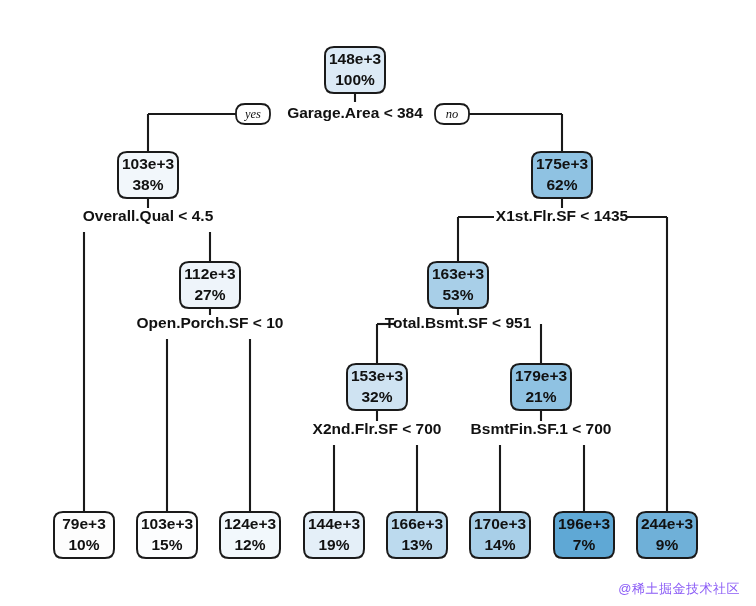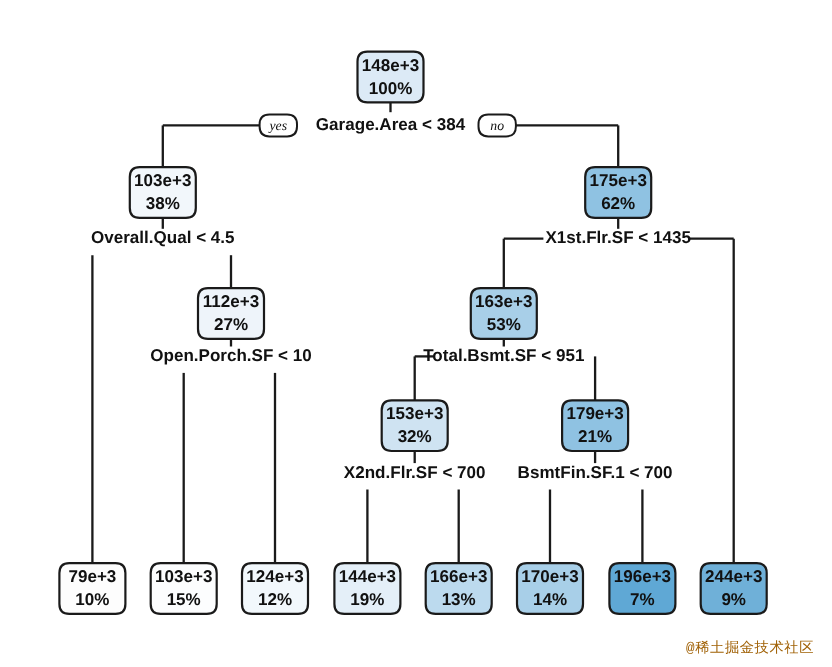--- a/index.html
+++ b/index.html
@@ -56,23 +56,23 @@
     font-size: 12.5px;
     font-style: italic;
     fill: #111111;
     text-anchor: middle;
     dominant-baseline: middle;
   }
   .watermark {
     position: absolute;
     right: 16px;
     bottom: 8px;
-    font-family: Liberation Mono, monospace;
+    font-family: Liberation Sans, sans-serif;
     font-size: 13px;
-    color: #a16207;
+    color: #8b5cf6;
     letter-spacing: 0.5px;
     user-select: none;
   }
 </style>
 </head>
 <body>
 
 <svg id="tree-canvas" viewBox="0 0 756 606">
   <g id="edge-layer">
       <line x1="355" y1="93" x2="355" y2="102" class="edge"></line>

